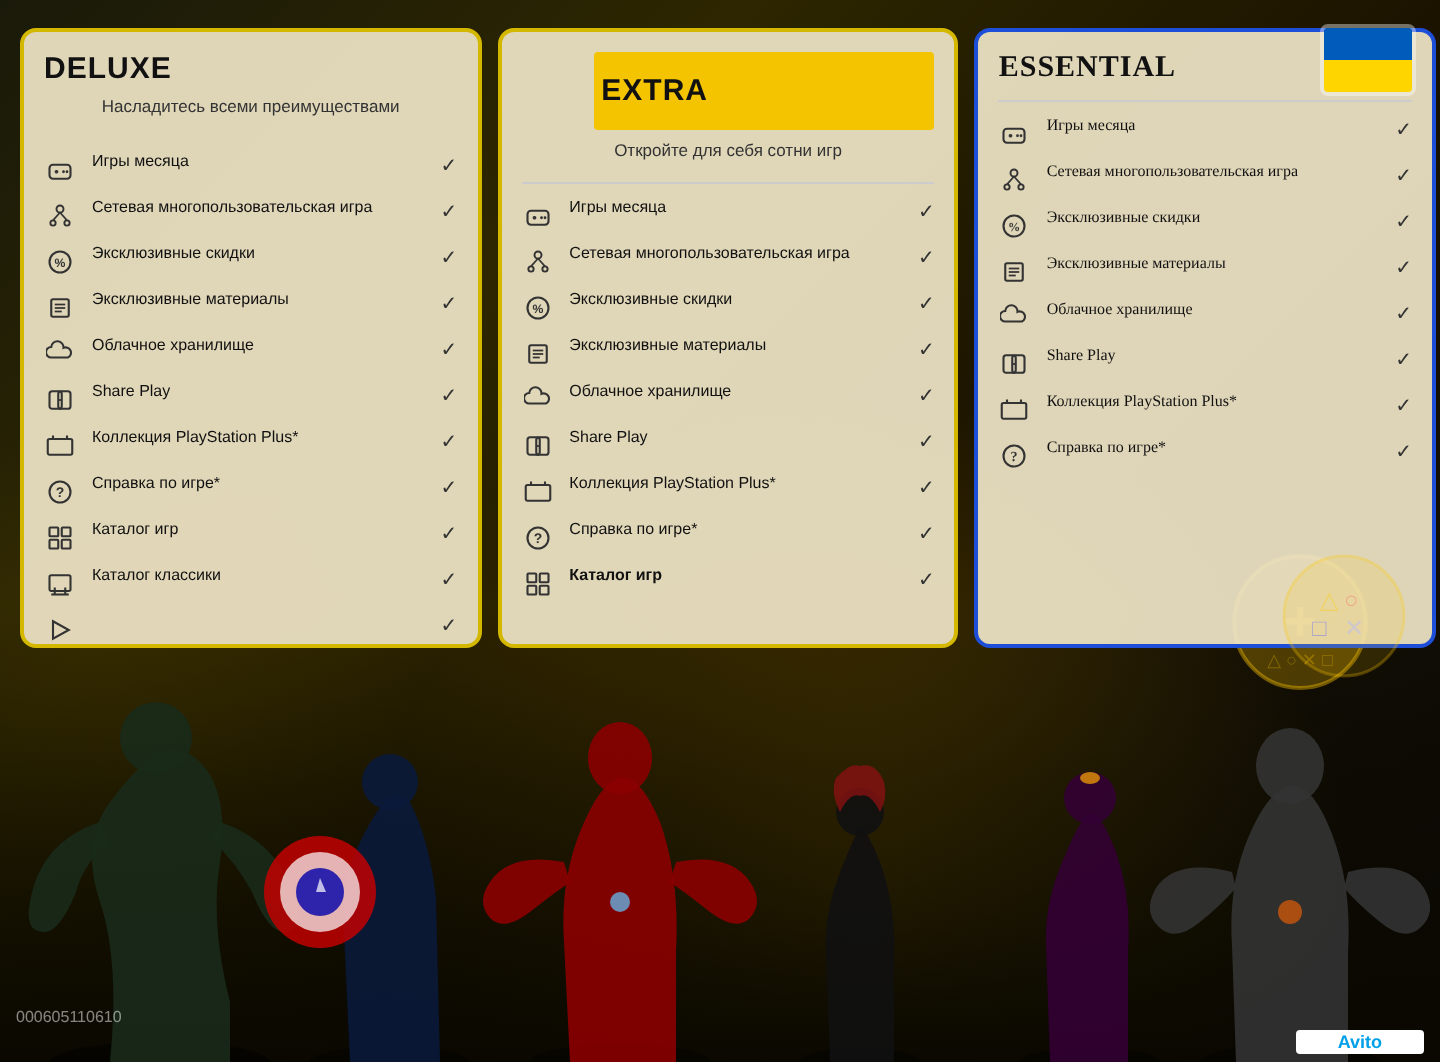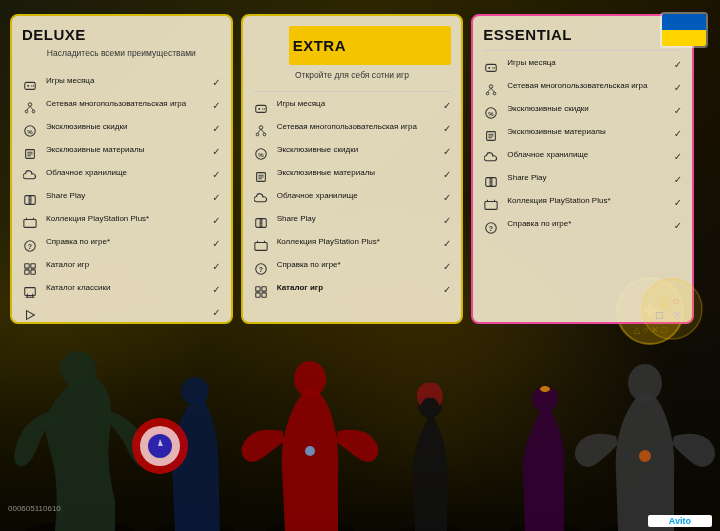--- a/index.html
+++ b/index.html
@@ -32,21 +32,21 @@
     }
 
     .ukraine-top { width: 100%; height: 50%; background: #005BBB; }
     .ukraine-bottom { width: 100%; height: 50%; background: #FFD500; }
 
     
     .cards-container {
       position: absolute;
       top: 14px;
       left: 10px;
-      right: 26px;
+      right: 2px;
       z-index: 6;
       display: flex;
       gap: 8px;
       height: 310px;
     }
 
     .card {
       flex: 1;
       border-radius: 8px;
       padding: 10px 10px 8px 10px;
@@ -60,21 +60,22 @@
       border: 2px solid #d4b800;
     }
 
     .card-extra {
       background: rgba(240, 230, 200, 0.92);
       border: 2px solid #d4b800;
     }
 
     .card-essential {
       background: rgba(240, 230, 200, 0.92);
-      border: 2px solid #ec4899;
+      border: 2px solid #1d4ed8;
+      font-family: Liberation Serif, serif;
     }
 
     .card-title {
       font-size: 15px;
       font-weight: 900;
       color: #111;
       letter-spacing: 0.5px;
       margin-bottom: 1px;
     }
 

